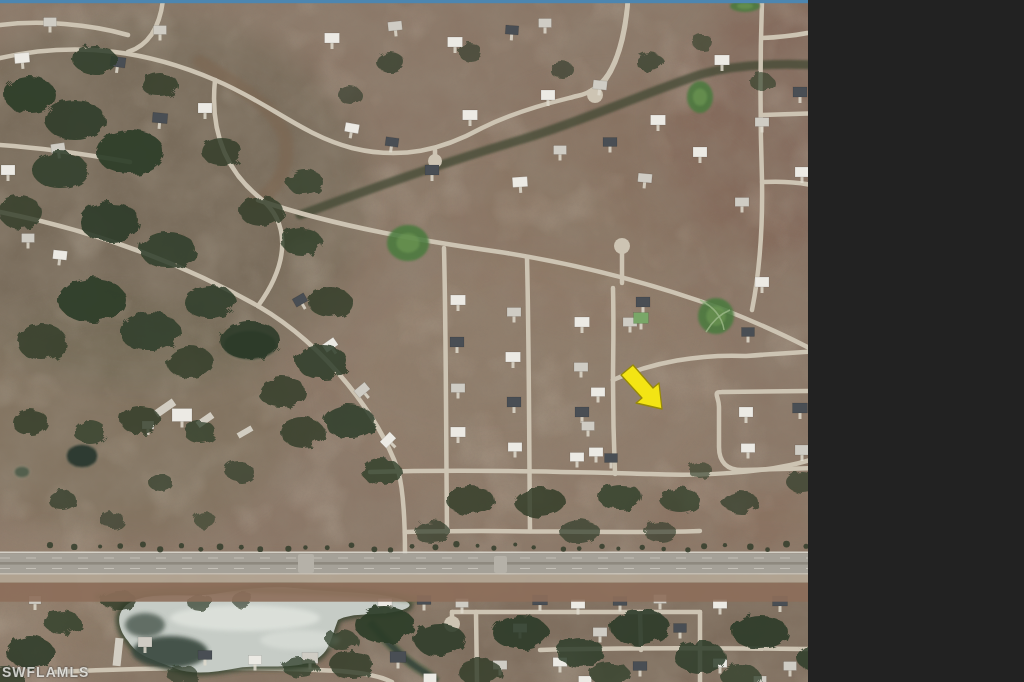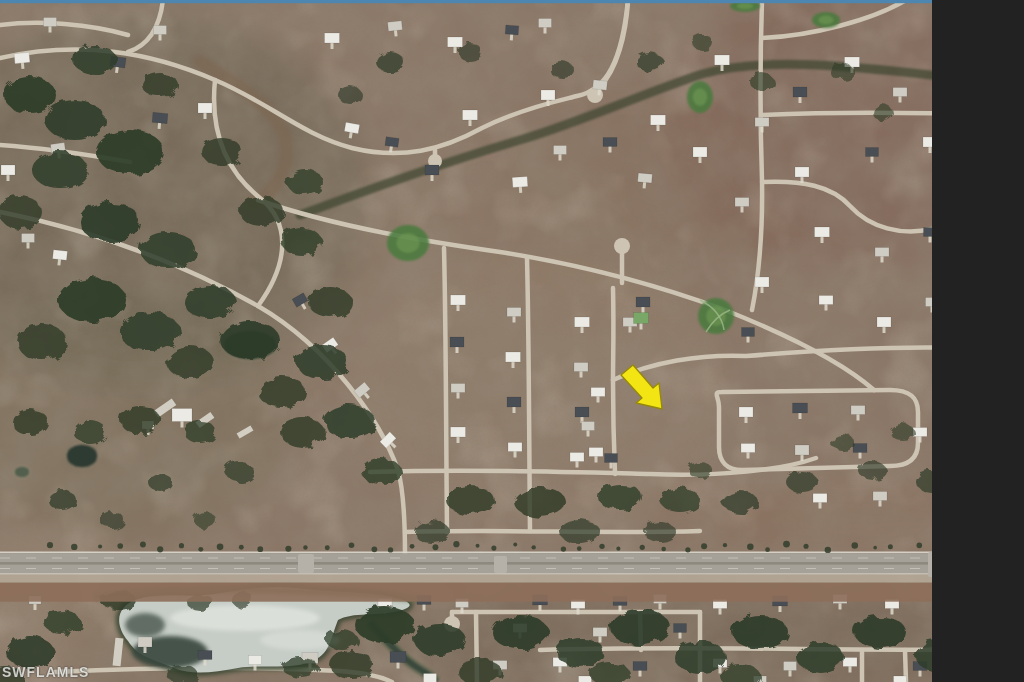--- a/index.html
+++ b/index.html
@@ -1,16 +1,16 @@
 <!DOCTYPE html>
 <html><head>
 <meta charset="utf-8">
 <style>
   html,body{margin:0;padding:0;background:#222;}
-  .stage{position:relative;width:932px;height:682px;overflow:hidden;background:#8b7767;
+  .stage{position:relative;width:808px;height:682px;overflow:hidden;background:#8b7767;
          font-family:"Liberation Sans", sans-serif;}
   .stage svg{position:absolute;inset:0;display:block;}
   .watermark{position:absolute;left:2px;bottom:2px;font-size:14px;font-weight:bold;
              letter-spacing:1px;color:#e6e6e1;opacity:.85;
              text-shadow:0 0 2px #3a3a3a,0 0 1px #2c2c2c;user-select:none;}
 </style>
 </head>
 <body>
 
 <div class="stage">

